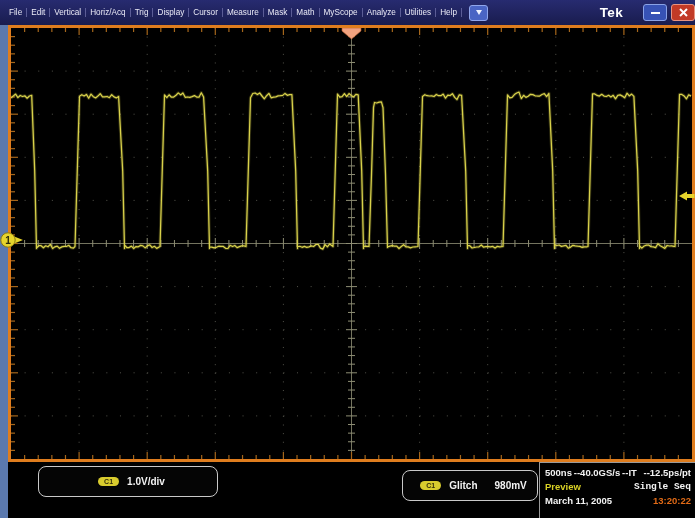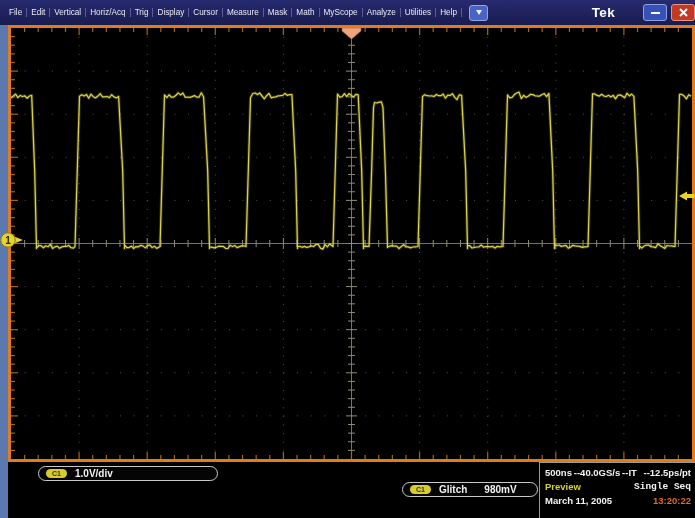--- a/index.html
+++ b/index.html
@@ -15,45 +15,45 @@
     display:flex;align-items:center;padding-left:5px;
     color:#e9e9f5;font-size:8.2px;white-space:nowrap;
   }
   .menu-item{padding:0 4px;border-right:1px solid rgba(150,150,205,.5);cursor:default;}
   .menu-dropdown{
     width:17px;height:14px;margin-left:7px;flex:0 0 auto;
     background:#4a64c4;border:1px solid #90a6ec;border-radius:3px;
     display:flex;align-items:center;justify-content:center;
   }
   .caret{width:0;height:0;border-left:3.5px solid transparent;border-right:3.5px solid transparent;border-top:5px solid #eef1ff;}
-  .brand{margin-left:auto;margin-right:28px;font-weight:bold;font-size:13.5px;letter-spacing:.3px;color:#fff;}
+  .brand{margin-left:auto;margin-right:20px;font-weight:bold;font-size:13.5px;letter-spacing:.3px;color:#fff;}
   .winbtn{width:22px;height:15px;border-radius:3px;margin-right:4px;flex:0 0 auto;
     display:flex;align-items:center;justify-content:center;}
   .winbtn.min{background:#3752b5;border:1px solid #8aa2e6;}
   .min-bar{width:9px;height:2px;background:#fff;}
   .winbtn.close{background:#c23a26;border:1px solid #e89480;margin-right:0;}
   
   .left-strip{position:absolute;left:0;top:25px;width:8px;height:493px;background:#5b79ae;}
   .scope{
     position:absolute;left:8px;top:25px;width:687px;height:437px;box-sizing:border-box;
     border:3px solid #df7d1e;background:#000;
   }
   .scope svg.grat{position:absolute;left:0;top:0;display:block;}
   .ch1-marker{position:absolute;left:0;top:231px;}
   .trig-arrow{position:absolute;left:679px;top:190px;}
   
   .bottom{position:absolute;left:8px;top:462px;width:687px;height:56px;background:#000;}
   .robox{
-    position:absolute;height:15px;box-sizing:border-box;
+    position:absolute;height:31px;box-sizing:border-box;
     border:1px solid #c9c9c9;border-radius:8px;background:#050505;
     display:flex;align-items:center;padding-left:7px;
-    color:#f2f2f2;font-size:10px;font-weight:bold;
+    color:#f2f2f2;font-size:10px;font-weight:bold;justify-content:center;
   }
   .ch-box{left:30px;top:4px;width:180px;}
-  .trig-box{left:394px;top:20px;width:136px;}
+  .trig-box{left:394px;top:8px;width:136px;}
   .badge{
     width:21px;height:9px;border-radius:5px;background:#d9cc2e;flex:0 0 auto;
     color:#35300a;font-size:7px;font-weight:bold;text-align:center;line-height:9.5px;
   }
   .robox .lbl{margin-left:8px;}
   .trig-box .val{margin-left:17px;}
   .acq{
     position:absolute;left:531px;top:0;width:156px;height:58px;box-sizing:border-box;
     border-left:1px solid #9a9a9a;border-top:1px solid #9a9a9a;
     padding:2px 4px 0 5px;color:#f2f2f2;font-weight:bold;font-size:9.5px;

